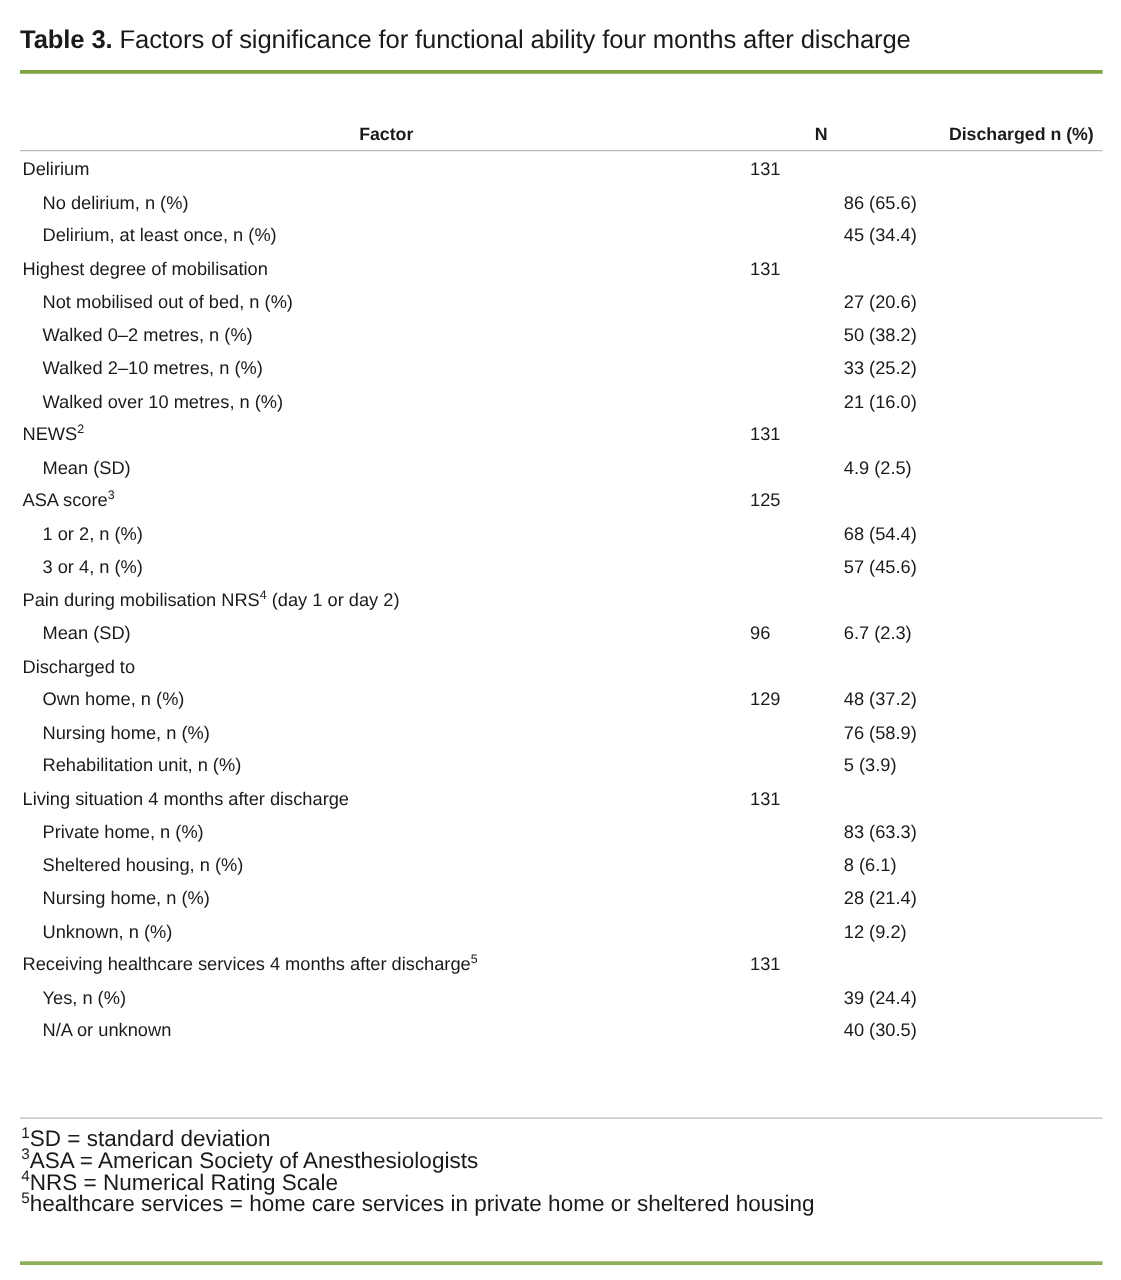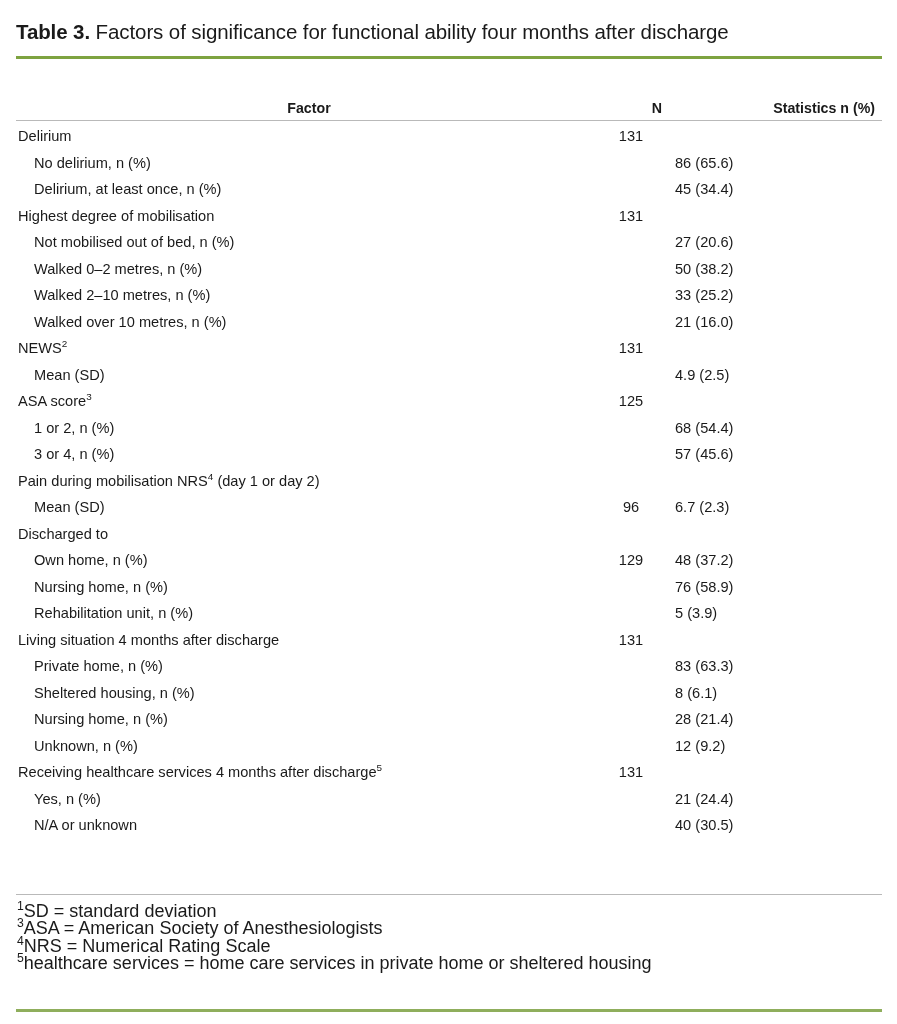--- a/index.html
+++ b/index.html
@@ -61,21 +61,21 @@
     font-weight:bold;
     font-size:14.2px;
     height:24px;line-height:24px;
   }
   th.h-factor{text-align:center;padding-left:18px;}
   th.h-n{text-align:right;padding-right:13px;}
   th.h-stat{text-align:right;padding-right:22px;}
 
   td.f{text-align:left;padding-left:18px;}
   td.f.ind{padding-left:34px;}
-  td.n{text-align:center;padding-right:13px;}
+  td.n{text-align:left;padding-right:13px;}
   td.s{padding-right:22px;}
 
   .tbl tbody tr:first-child td{padding-top:3px;}
 
   sup{font-size:0.68em;vertical-align:super;line-height:0;}
 
   
   .notes{
     position:absolute;left:17px;top:903px;width:860px;
   }
@@ -99,21 +99,21 @@
   <table class="tbl">
     <colgroup>
       <col class="c-factor">
         <col class="c-n">
         <col class="c-stat">
     </colgroup>
     <thead>
       <tr>
         <th class="h-factor">Factor</th>
         <th class="h-n">N</th>
-        <th class="h-stat">Statistics n (%)</th>
+        <th class="h-stat">Discharged n (%)</th>
       </tr>
     </thead>
     <tbody id="tbody">
         <tr>
           <td class="f"><span>Delirium</span></td>
           <td class="n">131</td>
           <td class="s"></td>
         </tr>
         <tr>
           <td class="f ind"><span>No delirium, n (%)</span></td>
@@ -231,21 +231,21 @@
           <td class="s">12 (9.2)</td>
         </tr>
         <tr>
           <td class="f"><span>Receiving healthcare services 4 months after discharge</span><sup>5</sup></td>
           <td class="n">131</td>
           <td class="s"></td>
         </tr>
         <tr>
           <td class="f ind"><span>Yes, n (%)</span></td>
           <td class="n"></td>
-          <td class="s">21 (24.4)</td>
+          <td class="s">39 (24.4)</td>
         </tr>
         <tr>
           <td class="f ind"><span>N/A or unknown</span></td>
           <td class="n"></td>
           <td class="s">40 (30.5)</td>
         </tr>
       </tbody>
   </table>
 
   <div class="rule-foot"></div>

